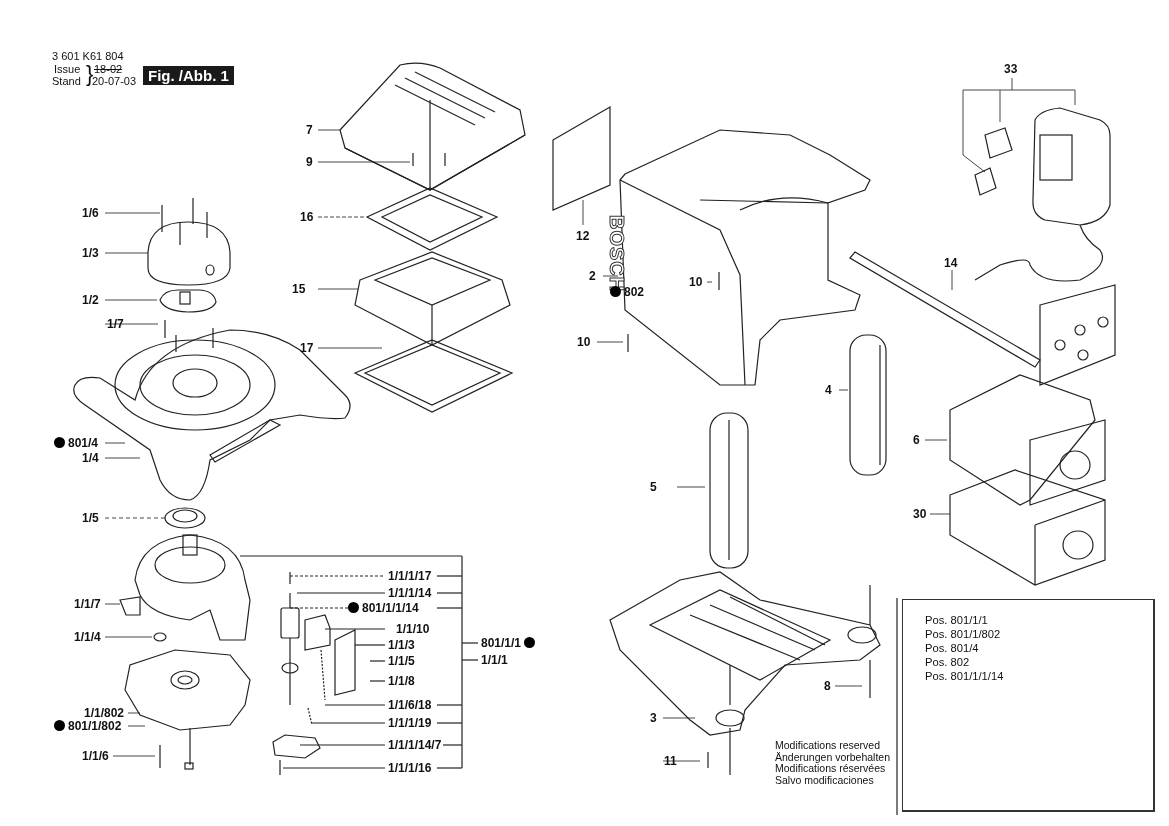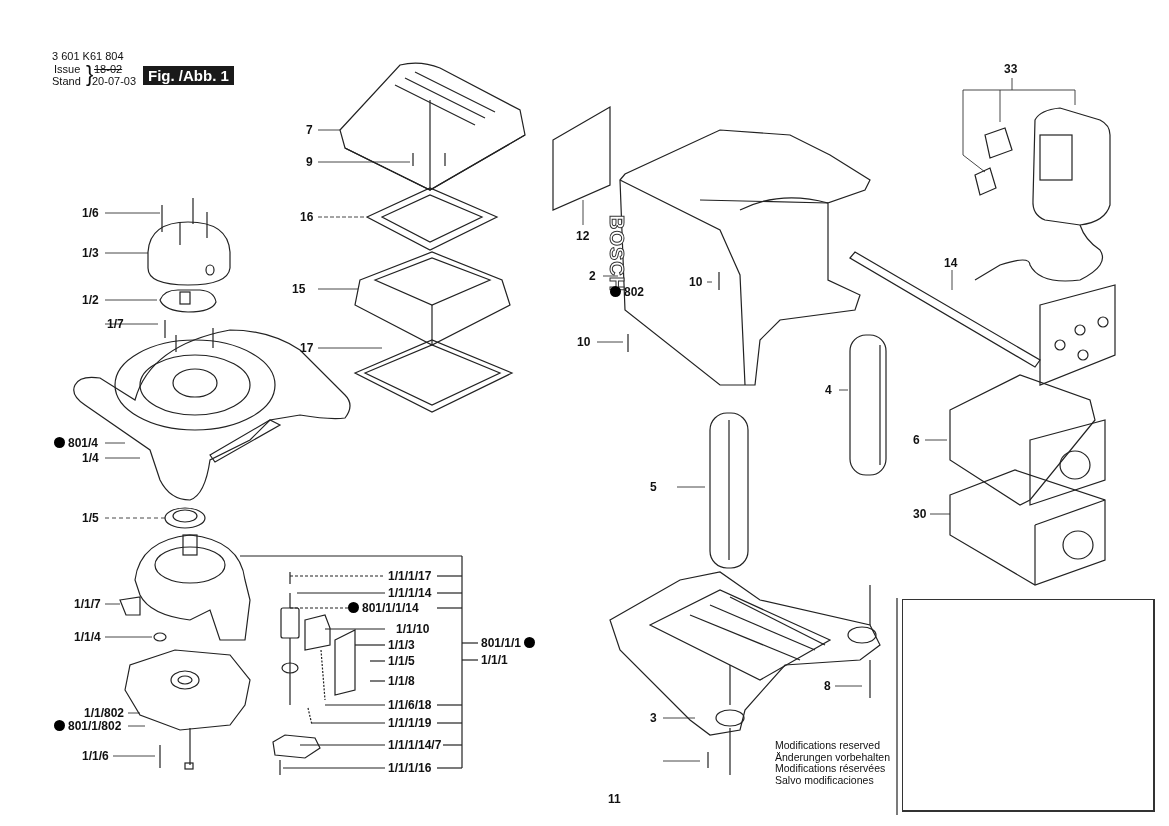--- a/index.html
+++ b/index.html
@@ -294,28 +294,35 @@
 <div class="lbl" style="left:576px;top:229px;">12</div>
 <div class="lbl" style="left:589px;top:269px;">2</div>
 <div class="lbl" style="left:580px;top:285px;padding-left:30px;"><span class="dot"></span><span>802</span></div>
 <div class="lbl" style="left:689px;top:275px;">10</div>
 <div class="lbl" style="left:577px;top:335px;">10</div>
 <div class="lbl" style="left:825px;top:383px;">4</div>
 <div class="lbl" style="left:650px;top:480px;">5</div>
 
 <div class="lbl" style="left:650px;top:711px;">3</div>
 <div class="lbl" style="left:824px;top:679px;">8</div>
-<div class="lbl" style="left:608px;top:754px;margin-top:38px;">11</div>
+<div class="lbl" style="left:664px;top:754px;">11</div>
 
 <div class="lbl" style="left:1004px;top:62px;">33</div>
 <div class="lbl" style="left:944px;top:256px;">14</div>
 <div class="lbl" style="left:913px;top:433px;">6</div>
 <div class="lbl" style="left:913px;top:507px;">30</div>
 
 <div class="mods">
   <div>Modifications reserved</div>
   <div>Änderungen vorbehalten</div>
   <div>Modifications réservées</div>
   <div>Salvo modificaciones</div>
 </div>
 
 <div class="note">
+  <div class="row" style="margin-top:13px;">
+    <div>Pos. 801/1/1</div>
+    <div>Pos. 801/1/802</div>
+    <div>Pos. 801/4</div>
+    <div>Pos. 802</div>
+    <div>Pos. 801/1/1/14</div>
+  </div>
 </div>
 
 </body></html>

